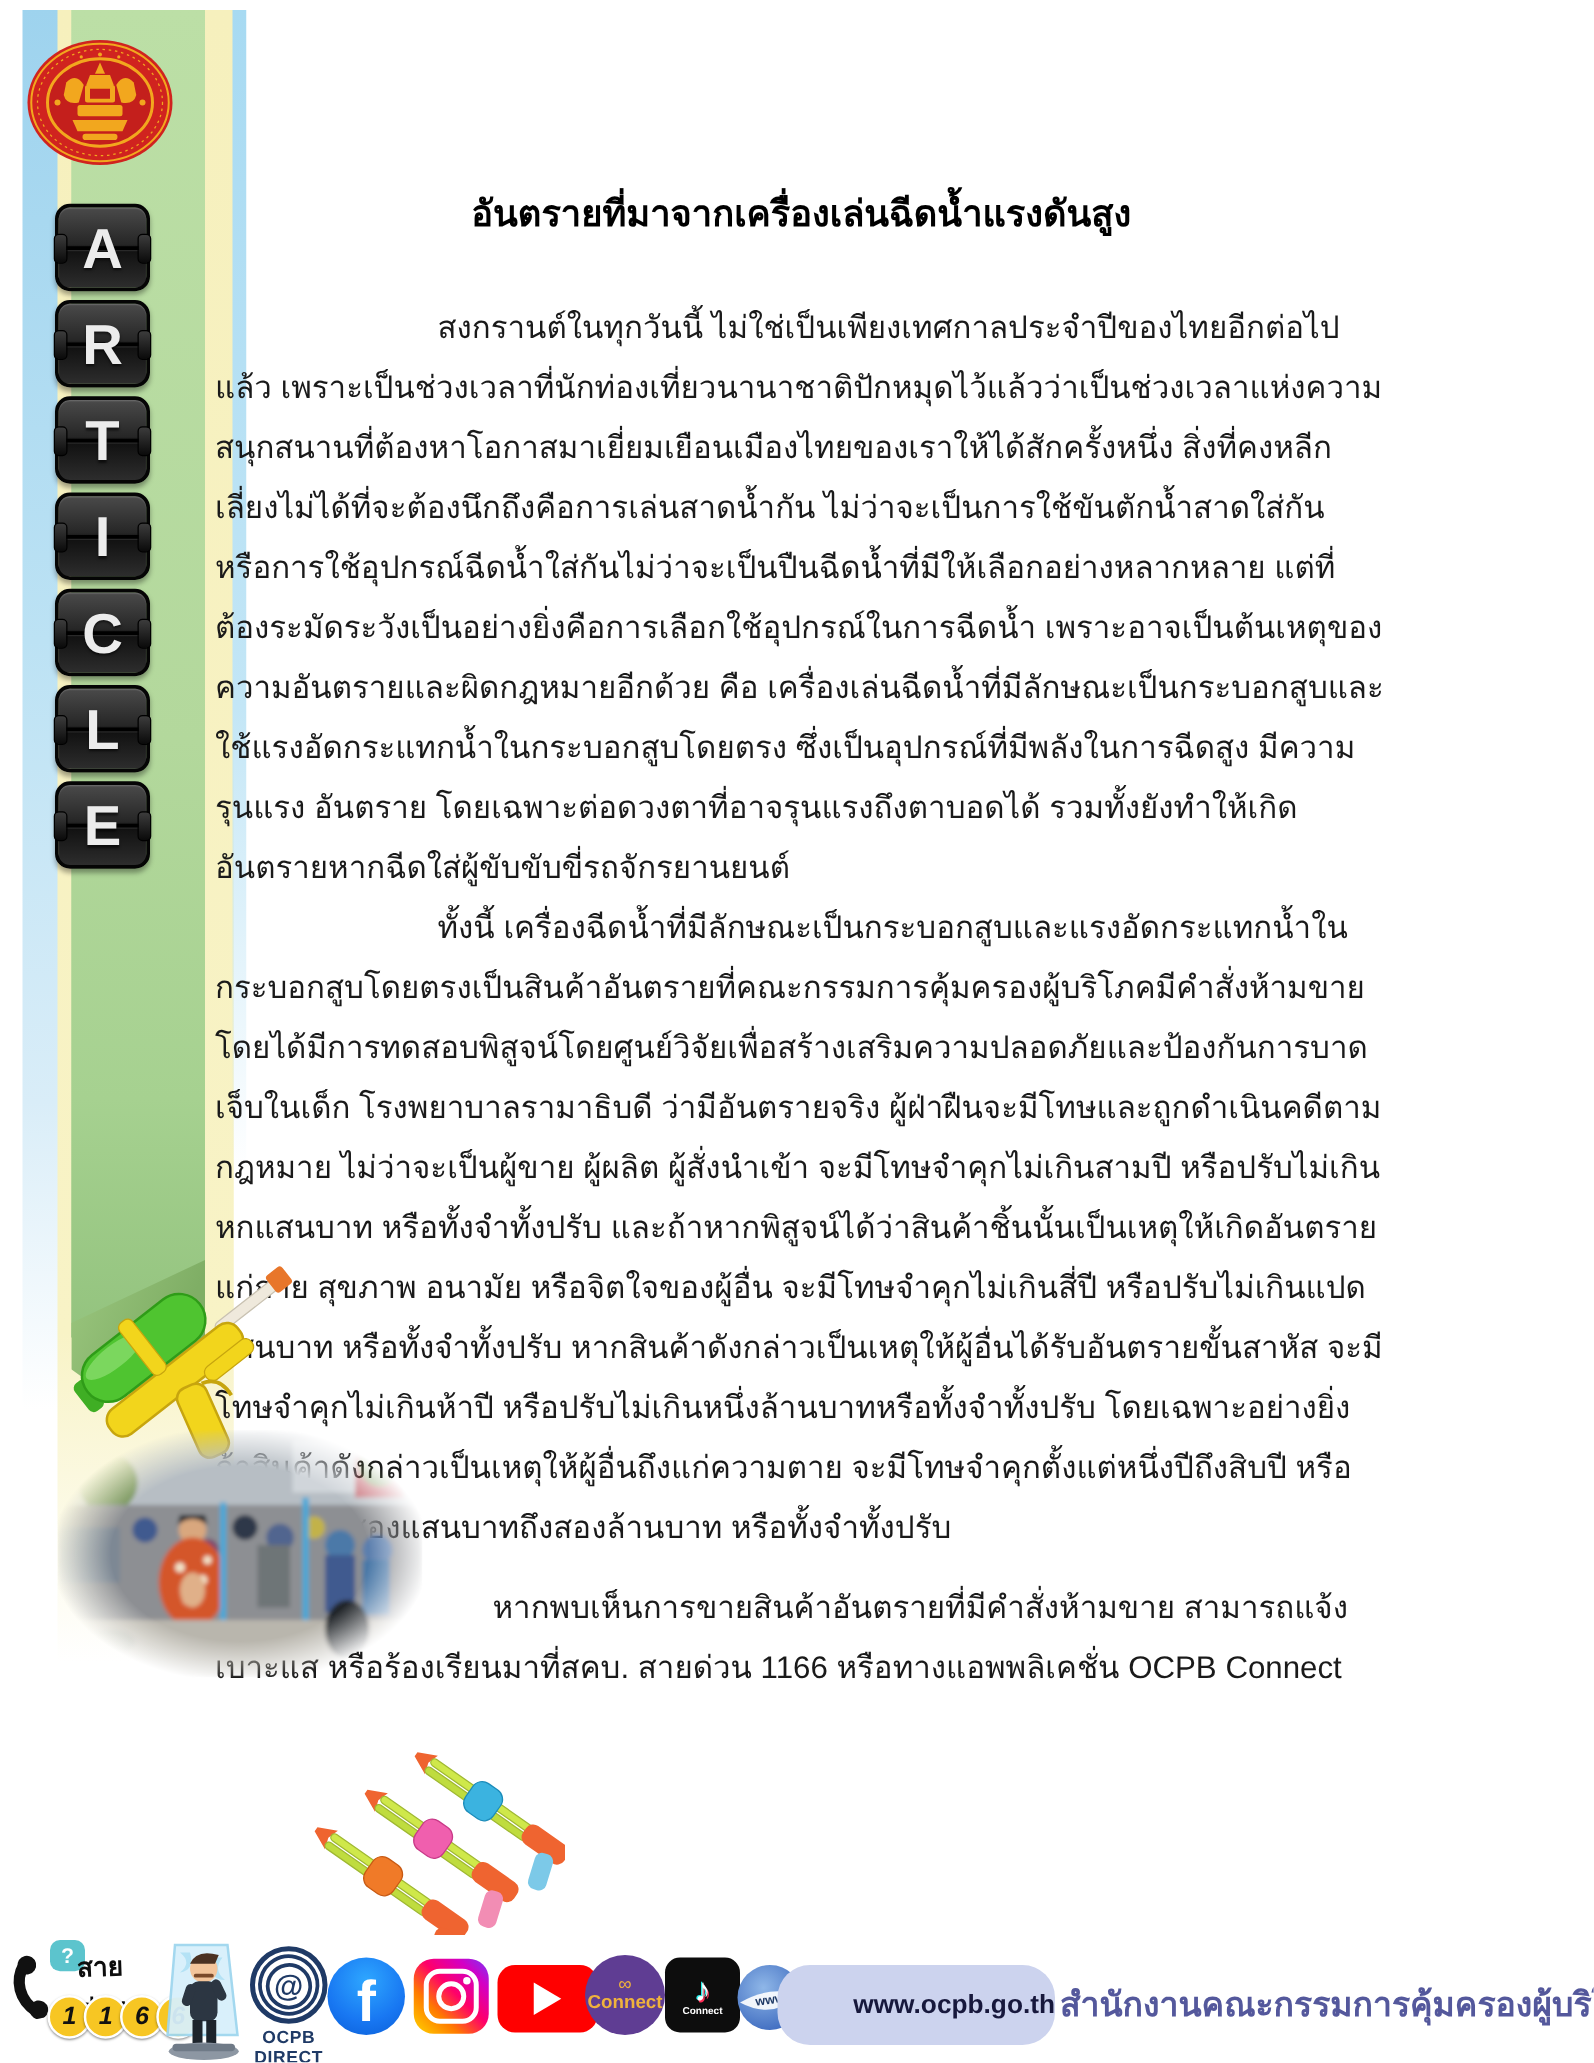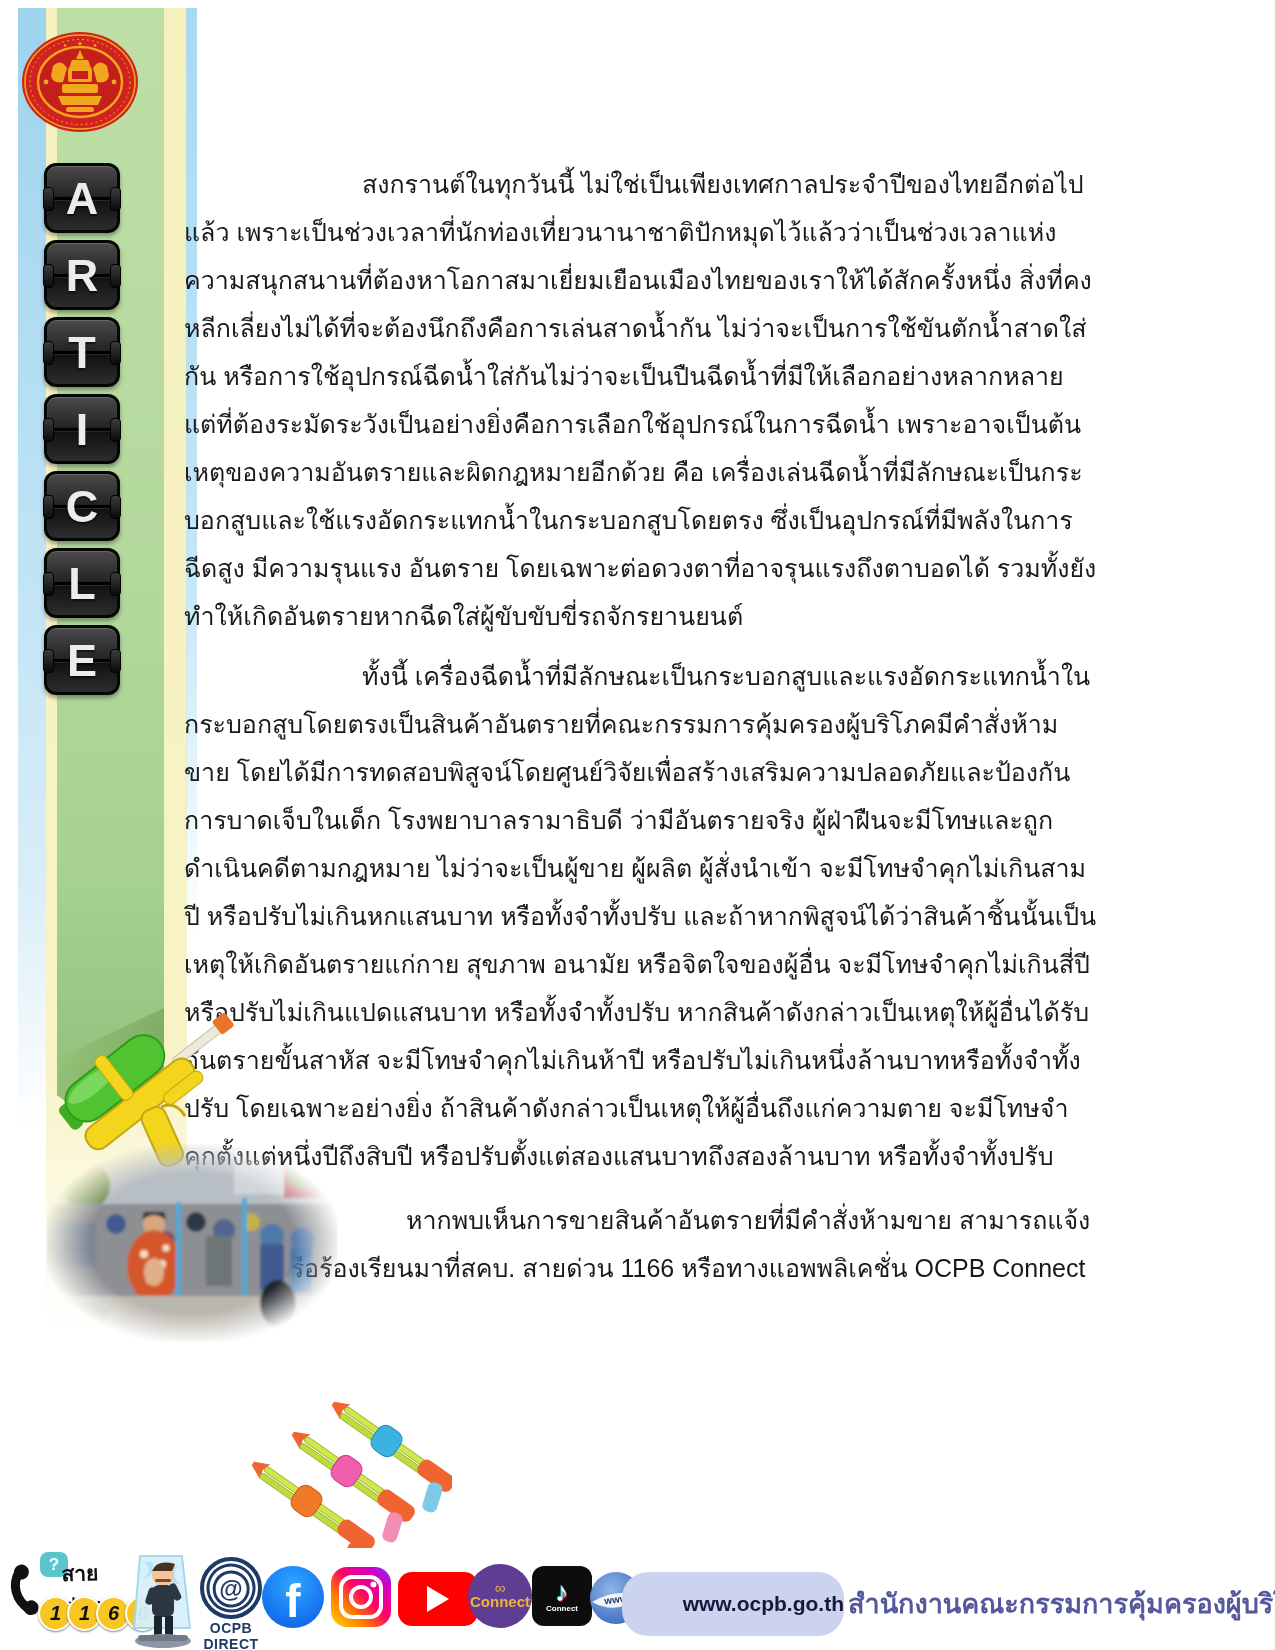--- a/index.html
+++ b/index.html
@@ -33,21 +33,21 @@
         background:#000;box-shadow:0 1px 0 rgba(255,255,255,.10);}
   .tile .tile-letter{position:relative;z-index:2;color:#ececec;font-weight:bold;font-size:45px;
         line-height:1;text-shadow:0 2px 2px rgba(0,0,0,.6);font-family:"Liberation Sans",sans-serif;}
   .hinge{position:absolute;top:50%;width:9px;height:22px;margin-top:-11px;border-radius:4px;
         background:linear-gradient(180deg,#3c3c3c,#0a0a0a);border:1px solid #000;z-index:3;}
   .hinge-l{left:-4px;} .hinge-r{right:-4px;}
 
   
   .content{position:absolute;left:172px;top:148px;width:938px;}
   .doc-title{margin:0 0 44px 0;text-align:center;font-size:29px;font-weight:bold;color:#000;}
-  .para{margin:12px;font-size:25px;line-height:48px;text-align:left;}
+  .para{margin:0;font-size:25px;line-height:48px;text-align:left;}
   .indent-a{text-indent:178px;}
   .indent-b{text-indent:222px;margin-top:16px;}
   .quote{position:absolute;left:392px;top:1268px;font-size:26px;font-weight:bold;color:#000;}
 
   
   .big-watergun{position:absolute;left:36px;top:982px;}
   .songkran-photo{position:absolute;left:46px;top:1144px;}
   .product-guns{position:absolute;left:222px;top:1378px;}
 
   
@@ -158,20 +158,21 @@
     <span class="hinge hinge-r"></span>
     <span class="tile-letter">L</span>
   </div>
   <div class="tile" style="top:625px">
     <span class="hinge hinge-l"></span>
     <span class="hinge hinge-r"></span>
     <span class="tile-letter">E</span>
   </div>
 
   <div class="content">
+    <h1 class="doc-title">อันตรายที่มาจากเครื่องเล่นฉีดน้ำแรงดันสูง</h1>
     <p class="para indent-a">สงกรานต์ในทุกวันนี้ ไม่ใช่เป็นเพียงเทศกาลประจำปีของไทยอีกต่อไปแล้ว เพราะเป็นช่วงเวลาที่นักท่องเที่ยวนานาชาติปักหมุดไว้แล้วว่าเป็นช่วงเวลาแห่งความสนุกสนานที่ต้องหาโอกาสมาเยี่ยมเยือนเมืองไทยของเราให้ได้สักครั้งหนึ่ง สิ่งที่คงหลีกเลี่ยงไม่ได้ที่จะต้องนึกถึงคือการเล่นสาดน้ำกัน ไม่ว่าจะเป็นการใช้ขันตักน้ำสาดใส่กัน หรือการใช้อุปกรณ์ฉีดน้ำใส่กันไม่ว่าจะเป็นปืนฉีดน้ำที่มีให้เลือกอย่างหลากหลาย แต่ที่ต้องระมัดระวังเป็นอย่างยิ่งคือการเลือกใช้อุปกรณ์ในการฉีดน้ำ เพราะอาจเป็นต้นเหตุของความอันตรายและผิดกฎหมายอีกด้วย คือ เครื่องเล่นฉีดน้ำที่มีลักษณะเป็นกระบอกสูบและใช้แรงอัดกระแทกน้ำในกระบอกสูบโดยตรง ซึ่งเป็นอุปกรณ์ที่มีพลังในการฉีดสูง มีความรุนแรง อันตราย โดยเฉพาะต่อดวงตาที่อาจรุนแรงถึงตาบอดได้ รวมทั้งยังทำให้เกิดอันตรายหากฉีดใส่ผู้ขับขับขี่รถจักรยานยนต์</p>
     <p class="para indent-a">ทั้งนี้ เครื่องฉีดน้ำที่มีลักษณะเป็นกระบอกสูบและแรงอัดกระแทกน้ำในกระบอกสูบโดยตรงเป็นสินค้าอันตรายที่คณะกรรมการคุ้มครองผู้บริโภคมีคำสั่งห้ามขาย โดยได้มีการทดสอบพิสูจน์โดยศูนย์วิจัยเพื่อสร้างเสริมความปลอดภัยและป้องกันการบาดเจ็บในเด็ก โรงพยาบาลรามาธิบดี ว่ามีอันตรายจริง ผู้ฝ่าฝืนจะมีโทษและถูกดำเนินคดีตามกฎหมาย ไม่ว่าจะเป็นผู้ขาย ผู้ผลิต ผู้สั่งนำเข้า จะมีโทษจำคุกไม่เกินสามปี หรือปรับไม่เกินหกแสนบาท หรือทั้งจำทั้งปรับ และถ้าหากพิสูจน์ได้ว่าสินค้าชิ้นนั้นเป็นเหตุให้เกิดอันตรายแก่กาย สุขภาพ อนามัย หรือจิตใจของผู้อื่น จะมีโทษจำคุกไม่เกินสี่ปี หรือปรับไม่เกินแปดแสนบาท หรือทั้งจำทั้งปรับ หากสินค้าดังกล่าวเป็นเหตุให้ผู้อื่นได้รับอันตรายขั้นสาหัส จะมีโทษจำคุกไม่เกินห้าปี หรือปรับไม่เกินหนึ่งล้านบาทหรือทั้งจำทั้งปรับ โดยเฉพาะอย่างยิ่ง ถ้าสินค้าดังกล่าวเป็นเหตุให้ผู้อื่นถึงแก่ความตาย จะมีโทษจำคุกตั้งแต่หนึ่งปีถึงสิบปี หรือปรับตั้งแต่สองแสนบาทถึงสองล้านบาท หรือทั้งจำทั้งปรับ</p>
     <p class="para indent-b">หากพบเห็นการขายสินค้าอันตรายที่มีคำสั่งห้ามขาย สามารถแจ้งเบาะแส หรือร้องเรียนมาที่สคบ. สายด่วน 1166 หรือทางแอพพลิเคชั่น OCPB Connect</p>
   </div>
 
 
   <div class="big-watergun">
     <svg width="230" height="220" viewBox="0 0 230 220">
       <g transform="rotate(-38 115 110)">
         <rect x="150" y="97" width="62" height="9" rx="4" fill="#efe9dc" stroke="#c9c2b2"></rect>

